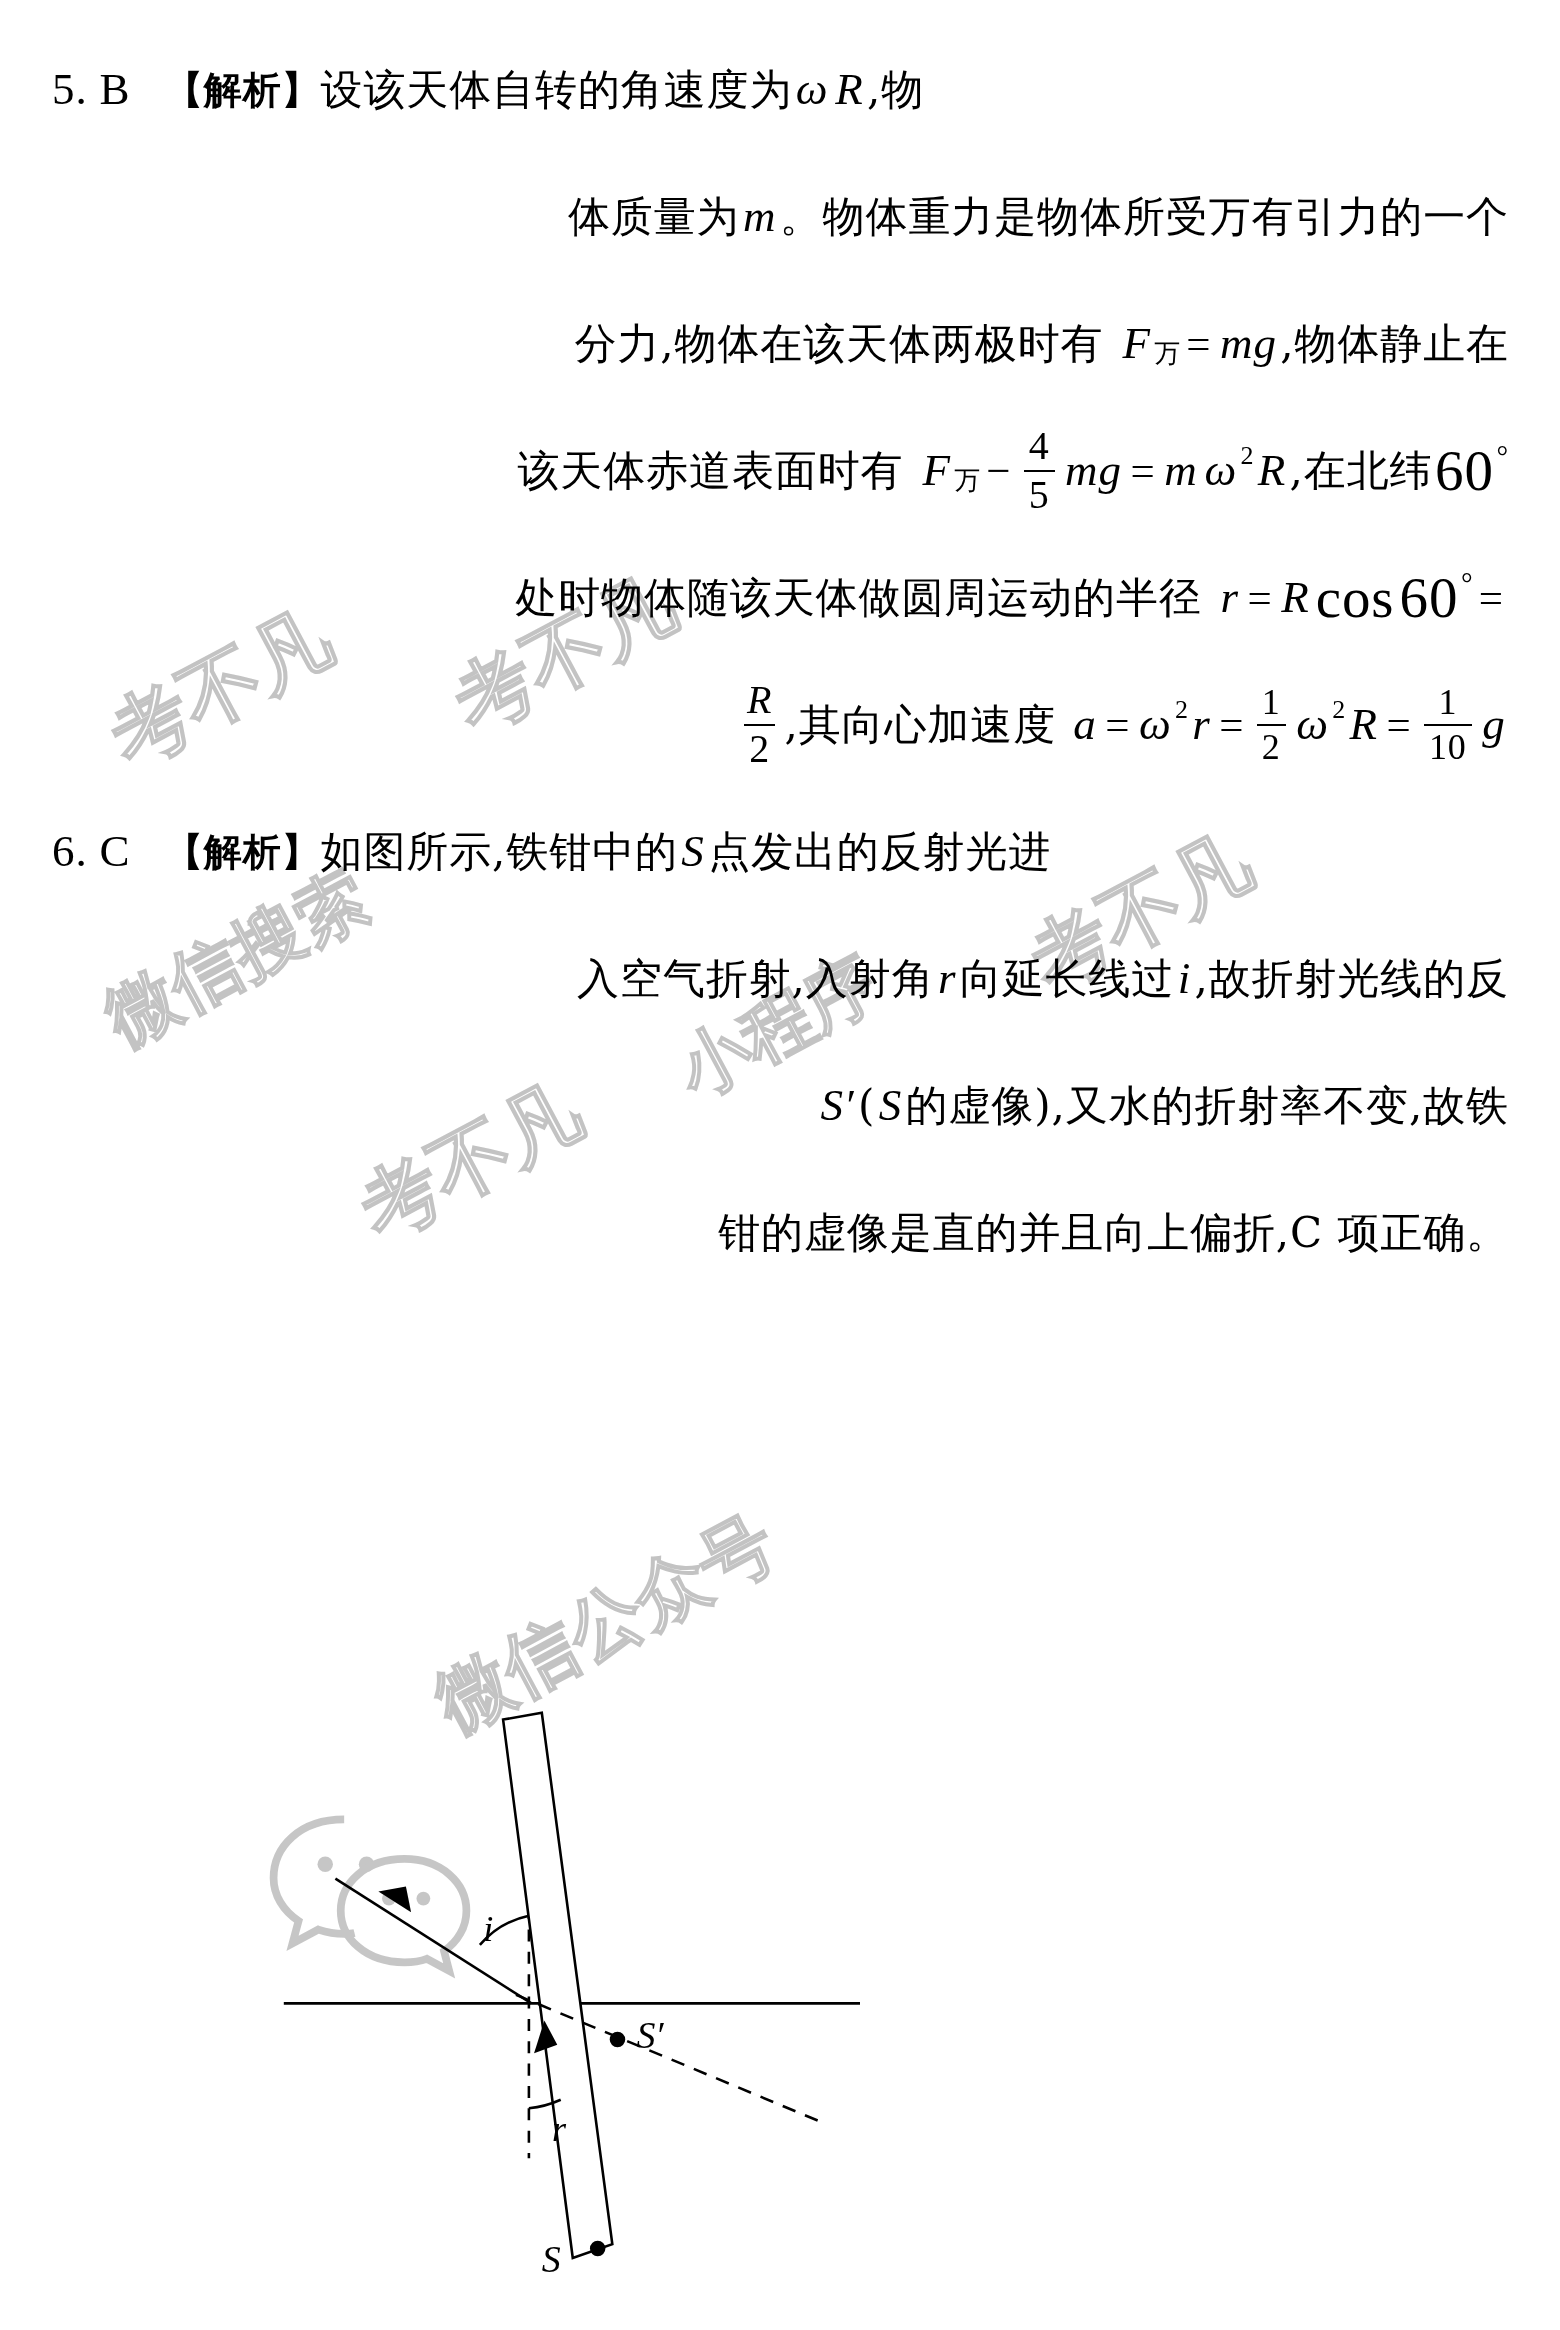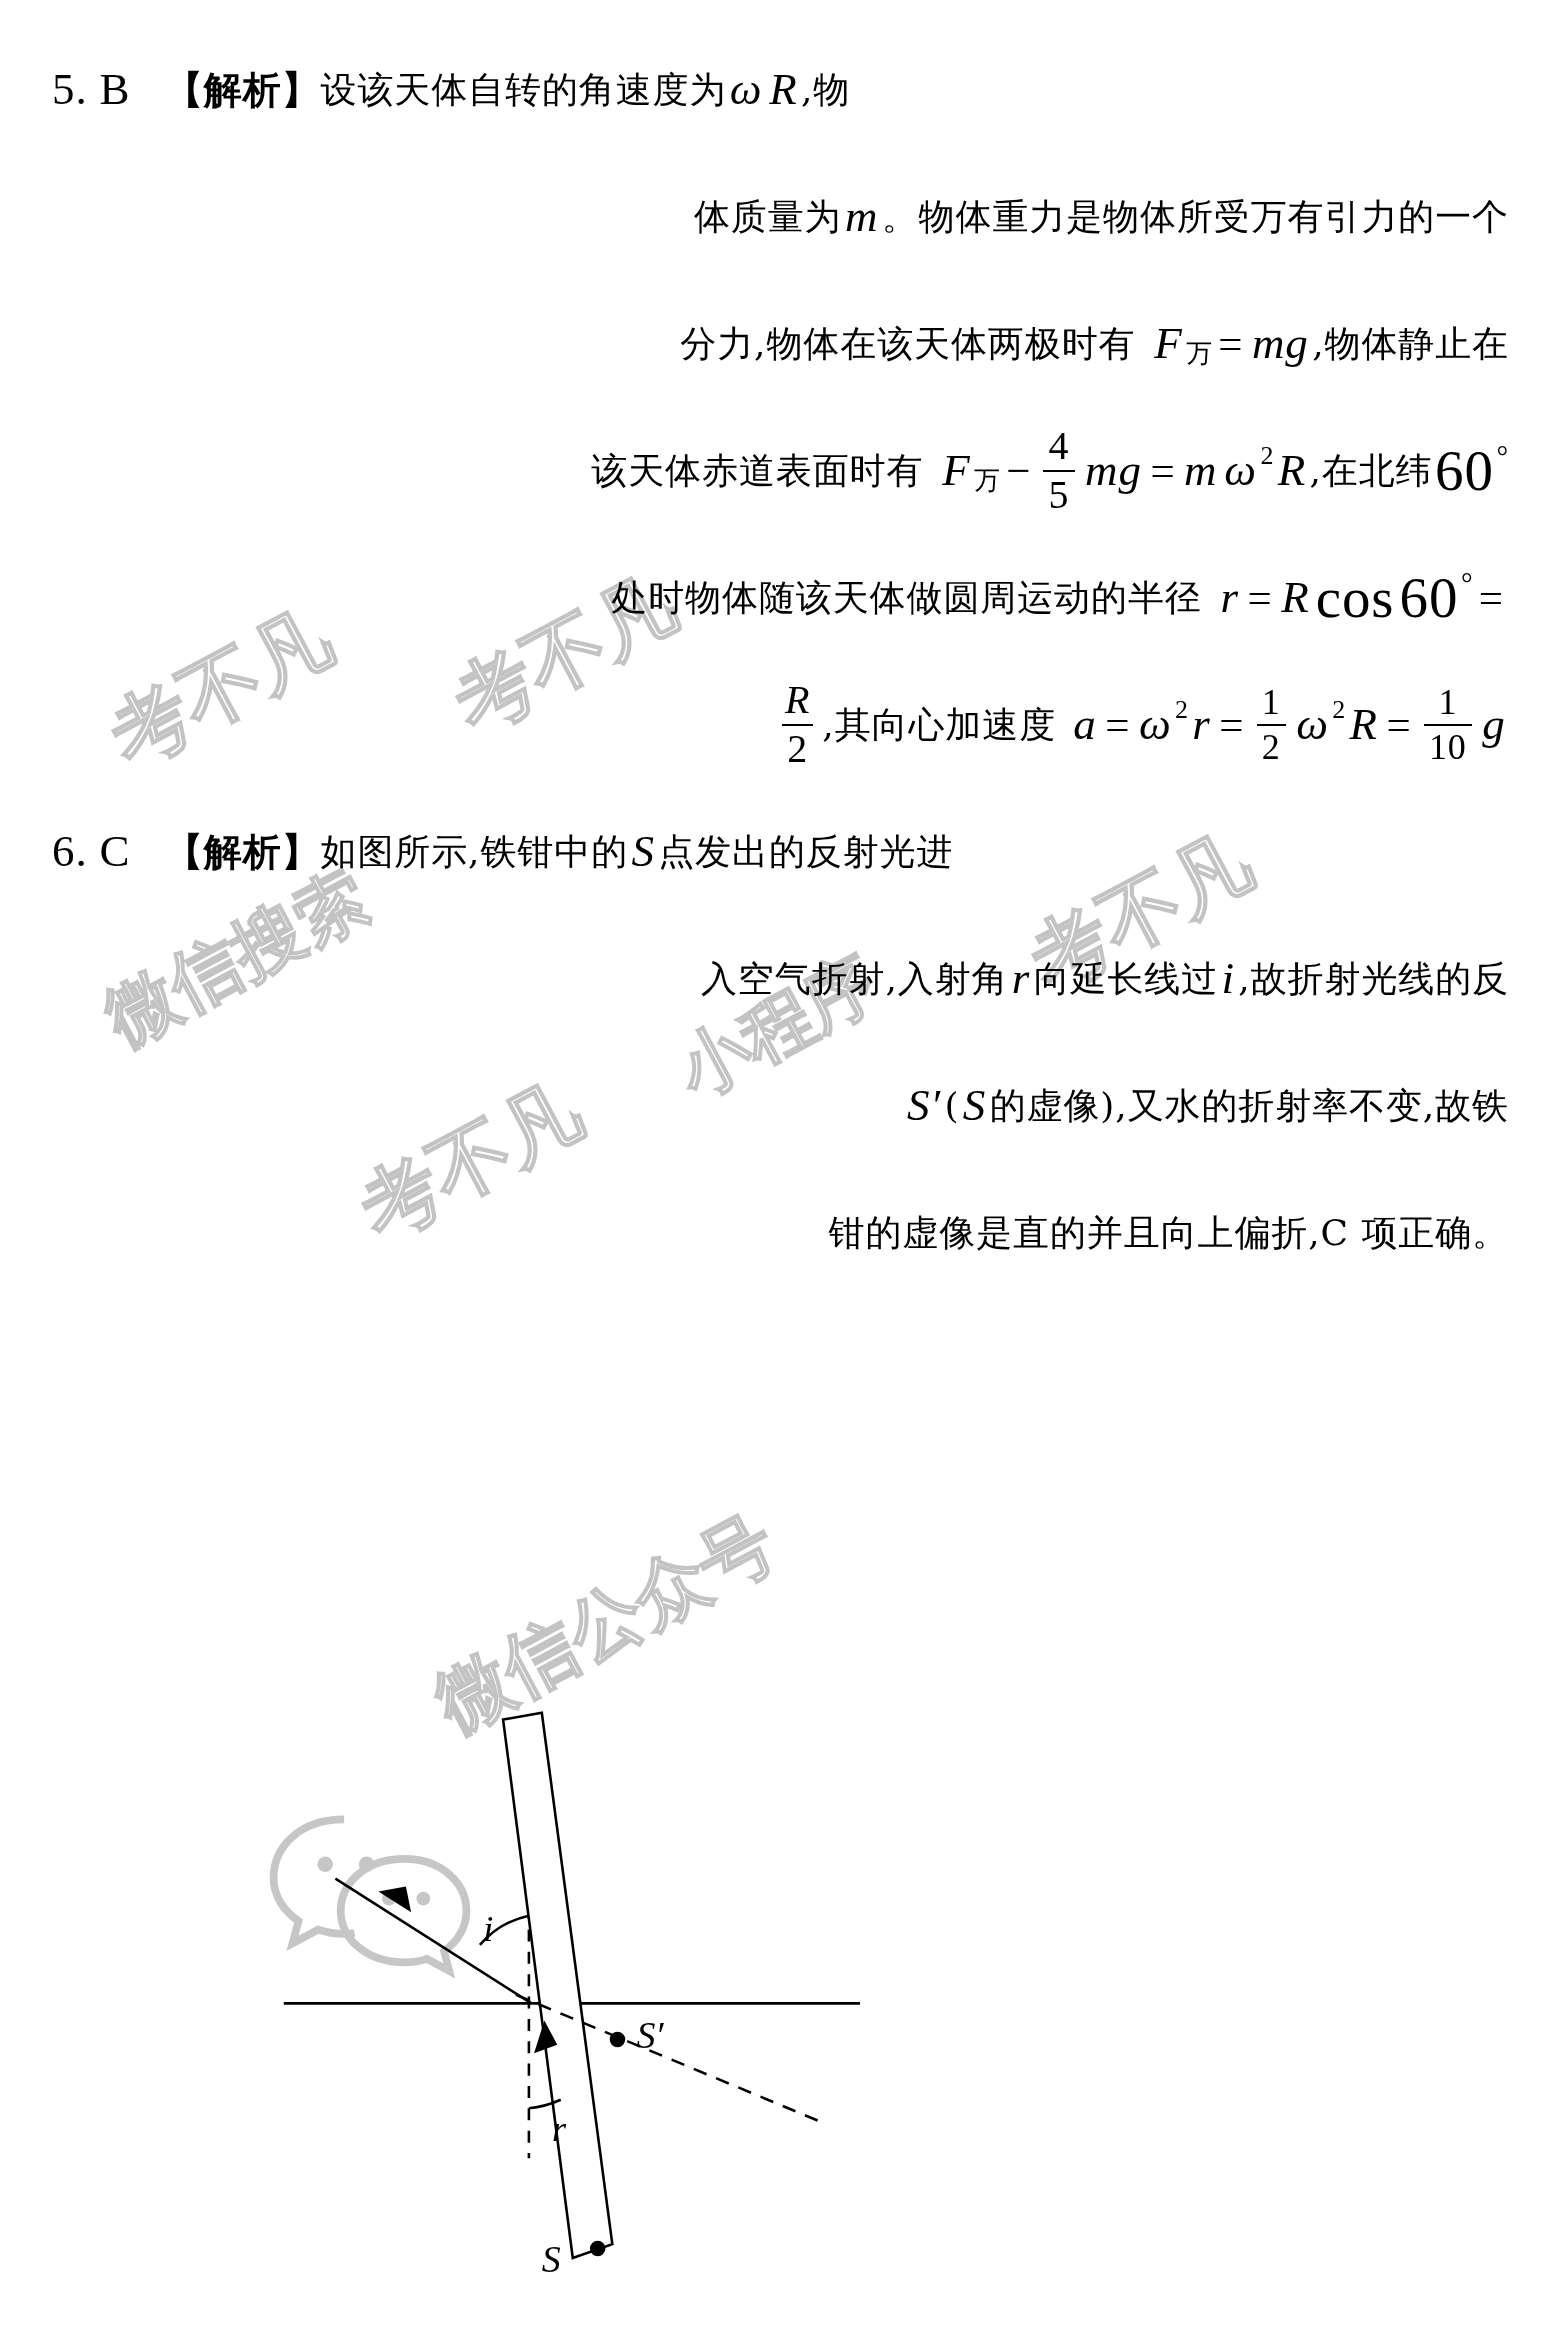--- a/index.html
+++ b/index.html
@@ -32,21 +32,21 @@
     display: flex;
     align-items: center;
     font-size: 45px;
     line-height: 127px;
     height: 127px;
     white-space: nowrap;
     letter-spacing: 0.9px;
   }
   .line.indent { padding-left: 58px; justify-content: flex-end; }
 
-  .cn { font-family: "DejaVu Serif", serif; font-size: 36px; }
+  .cn { font-family: "DejaVu Serif", serif; font-size: 42px; }
   .mi {
     font-family: "Liberation Serif", serif;
     font-style: italic;
     font-size: 45px;
     padding: 0 3.4px;
   }
   .mn {
     font-family: "Liberation Serif", serif;
     font-style: normal;
     font-size: 57px;

